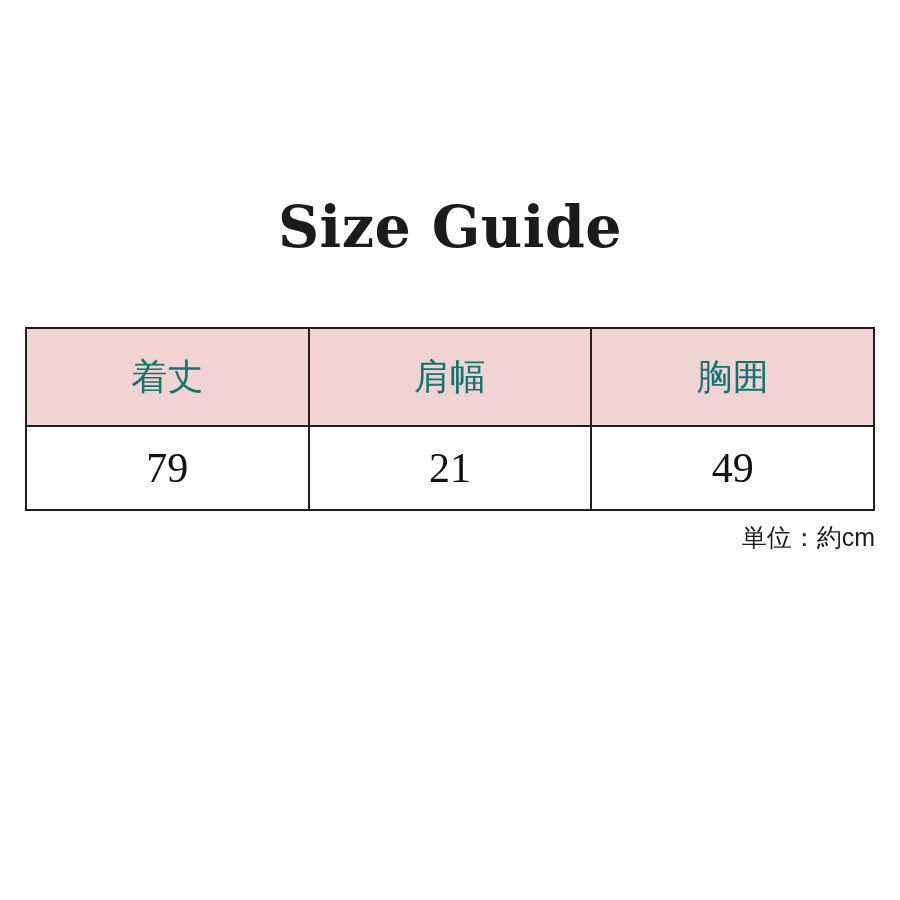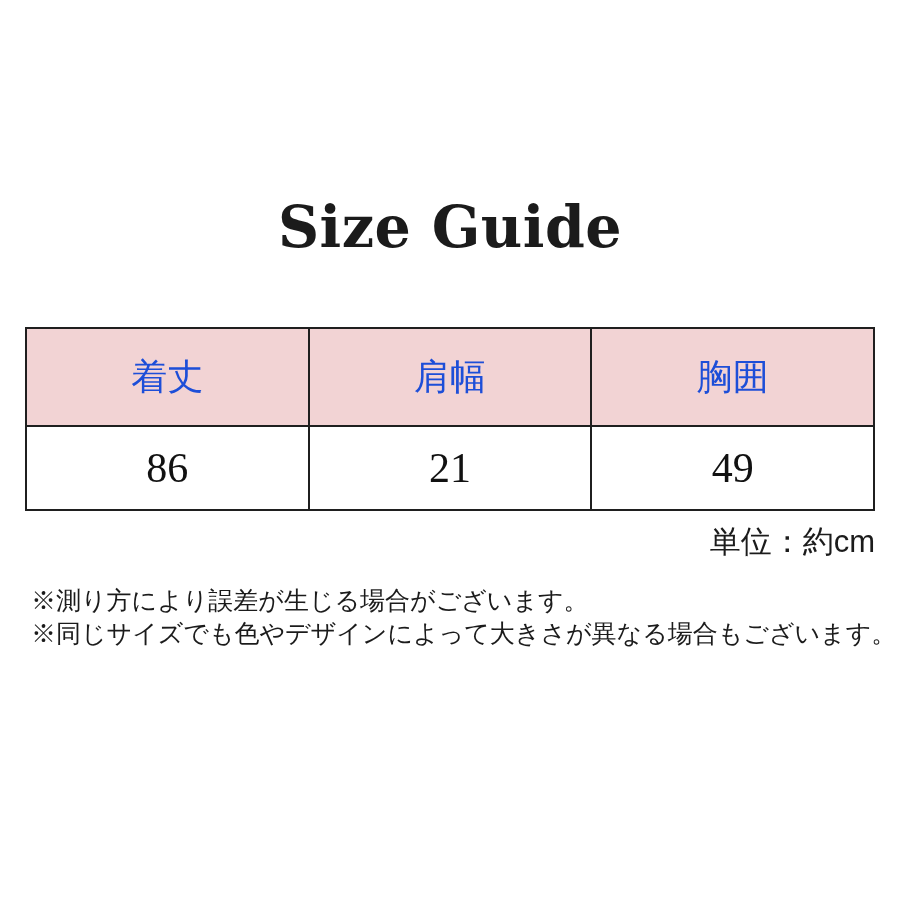--- a/index.html
+++ b/index.html
@@ -36,35 +36,35 @@
     border: 2px solid var(--border-color, #1f1f1f);
     text-align: center;
     vertical-align: middle;
     padding: 0;
   }
   .size-table th {
     height: 96px;
     background: var(--header-bg, #f2d3d4);
     font-size: 36px;
     font-weight: 500;
-    color: #1d4ed8;
+    color: #0f766e;
   }
   .size-table td {
     height: 82px;
     background: #ffffff;
     font-family: "Liberation Serif", serif;
     font-size: 42px;
     font-weight: 400;
     color: #111111;
   }
   .unit-note {
     position: absolute;
     top: 521px;
     right: 25px;
-    font-size: 31px;
+    font-size: 25px;
     color: #1b1b1b;
   }
   .notes {
     position: absolute;
     left: 31px;
     top: 584px;
     font-size: 25px;
     line-height: 33px;
     color: #1b1b1b;
   }
@@ -80,27 +80,23 @@
   <table class="size-table">
     <thead>
       <tr>
         <th>着丈</th>
         <th>肩幅</th>
         <th>胸囲</th>
       </tr>
     </thead>
     <tbody>
       <tr>
-        <td>86</td>
+        <td>79</td>
         <td>21</td>
         <td>49</td>
       </tr>
     </tbody>
   </table>
 
   <div class="unit-note">単位：約cm</div>
 
-  <div class="notes">
-    <div class="note-line">※測り方により誤差が生じる場合がございます。</div>
-    <div class="note-line">※同じサイズでも色やデザインによって大きさが異なる場合もございます。</div>
-  </div>
 
 </div>
 
 </body></html>

